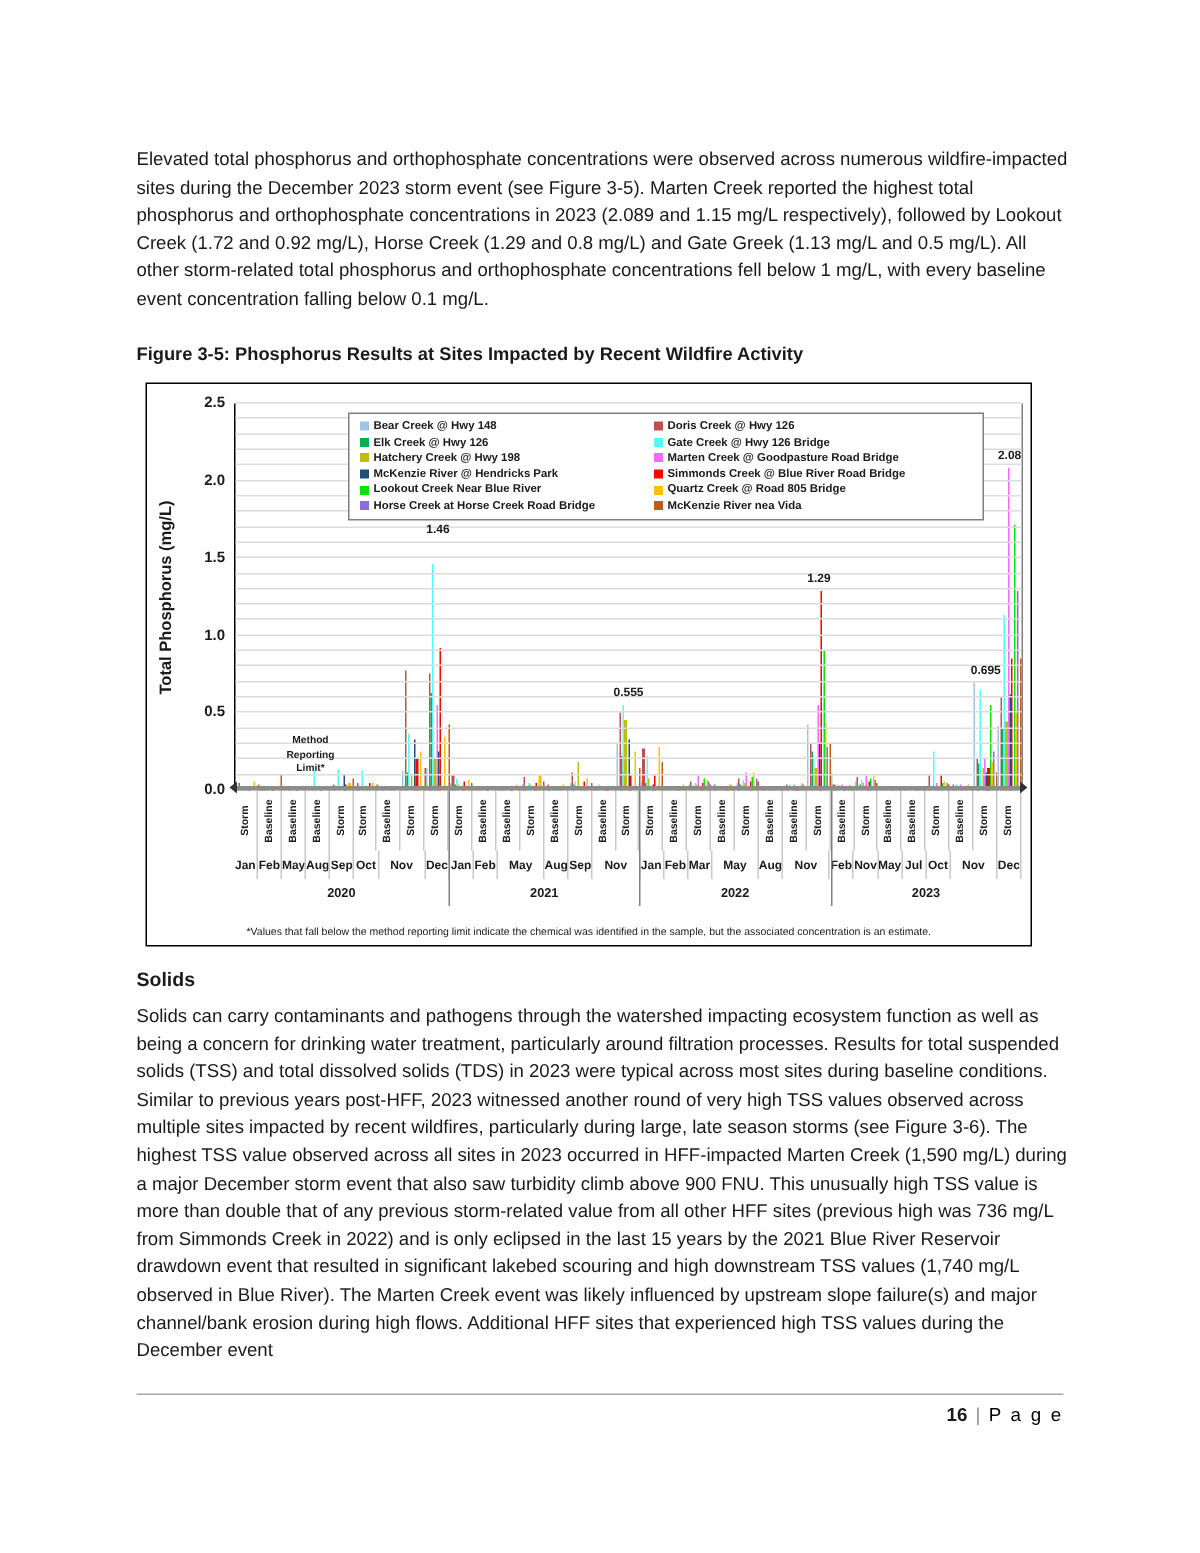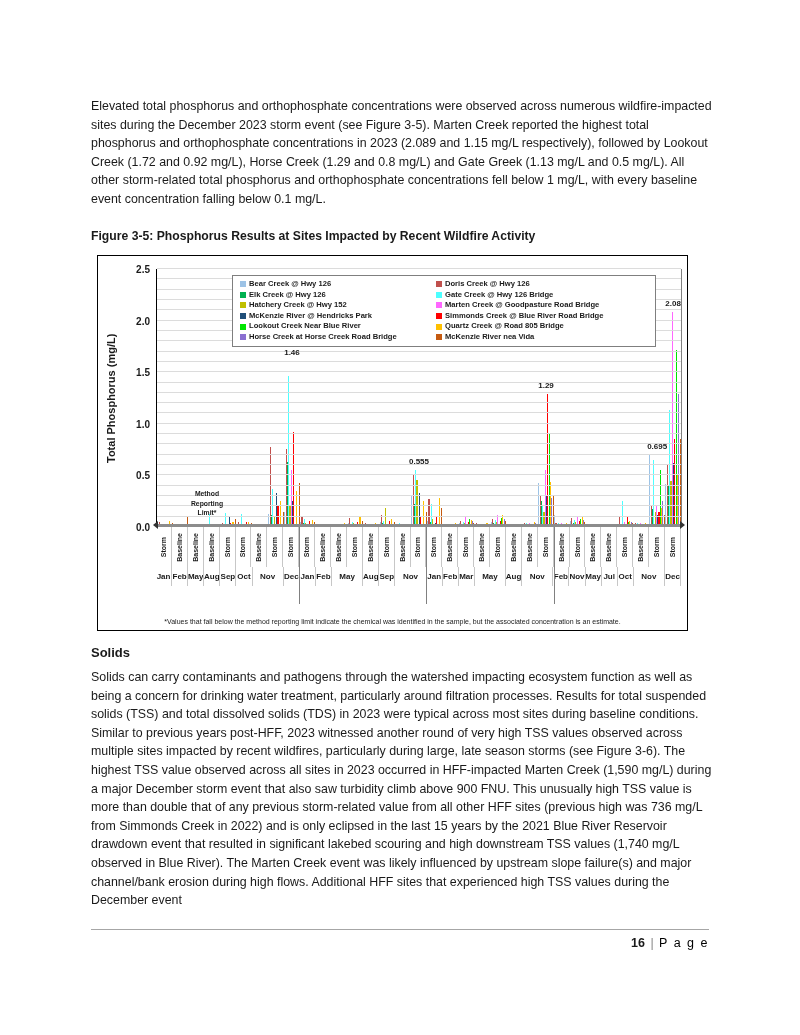--- a/index.html
+++ b/index.html
@@ -573,37 +573,37 @@
       <div class="gridline" style="bottom: 258px;"></div>
       <div class="anno" style="left: 25.7576%; bottom: 170px;">1.46</div>
       <div class="anno" style="left: 50%; bottom: 61.276px;">0.555</div>
       <div class="anno" style="left: 74.2424%; bottom: 137.128px;">1.29</div>
       <div class="anno" style="left: 95.4545%; bottom: 75.724px;">0.695</div>
       <div class="anno" style="left: 98.4848%; bottom: 218.656px;">2.08</div>
     </div>
   <div id="legend">
       <div class="legend-item">
         <div class="swatch" style="background: rgb(157, 195, 230);"></div>
-        <div>Bear Creek @ Hwy 126</div>
+        <div>Bear Creek @ Hwy 148</div>
       </div>
       <div class="legend-item">
         <div class="swatch" style="background: rgb(192, 80, 77);"></div>
         <div>Doris Creek @ Hwy 126</div>
       </div>
       <div class="legend-item">
         <div class="swatch" style="background: rgb(0, 176, 80);"></div>
         <div>Elk Creek @ Hwy 126</div>
       </div>
       <div class="legend-item">
         <div class="swatch" style="background: rgb(77, 255, 255);"></div>
         <div>Gate Creek @ Hwy 126 Bridge</div>
       </div>
       <div class="legend-item">
         <div class="swatch" style="background: rgb(191, 191, 0);"></div>
-        <div>Hatchery Creek @ Hwy 152</div>
+        <div>Hatchery Creek @ Hwy 198</div>
       </div>
       <div class="legend-item">
         <div class="swatch" style="background: rgb(255, 102, 255);"></div>
         <div>Marten Creek @ Goodpasture Road Bridge</div>
       </div>
       <div class="legend-item">
         <div class="swatch" style="background: rgb(31, 78, 121);"></div>
         <div>McKenzie River @ Hendricks Park</div>
       </div>
       <div class="legend-item">
@@ -750,20 +750,26 @@
       <div class="month" style="flex: 1 1 0px;">Aug</div>
       <div class="month" style="flex: 2 1 0px;">Nov</div>
       <div class="month" style="flex: 1 1 0px;">Feb</div>
       <div class="month" style="flex: 1 1 0px;">Nov</div>
       <div class="month" style="flex: 1 1 0px;">May</div>
       <div class="month" style="flex: 1 1 0px;">Jul</div>
       <div class="month" style="flex: 1 1 0px;">Oct</div>
       <div class="month" style="flex: 2 1 0px;">Nov</div>
       <div class="month" style="flex: 1 1 0px;">Dec</div>
     </div>
+  <div id="year-row">
+      <div class="year" style="flex: 9 1 0px;">2020</div>
+      <div class="year" style="flex: 8 1 0px;">2021</div>
+      <div class="year" style="flex: 8 1 0px;">2022</div>
+      <div class="year" style="flex: 8 1 0px;">2023</div>
+    </div>
   <div id="chart-footnote">*Values that fall below the method reporting limit indicate the chemical was identified in the sample, but the associated concentration is an estimate.</div>
 <div class="year-sep" style="left: 201.182px;"></div>
     <div class="year-sep" style="left: 328.455px;"></div>
     <div class="year-sep" style="left: 455.727px;"></div>
   </div>
 
 <h2 id="solids-heading">Solids</h2>
 <p class="para" id="solids-para">Solids can carry contaminants and pathogens through the watershed impacting ecosystem function as well as being a concern for drinking water treatment, particularly around filtration processes.  Results for total suspended solids (TSS) and total dissolved solids (TDS) in 2023 were typical across most sites during baseline conditions.  Similar to previous years post-HFF, 2023 witnessed another round of very high TSS values observed across multiple sites impacted by recent wildfires, particularly during large, late season storms (see Figure 3-6).  The highest TSS value observed across all sites in 2023 occurred in HFF-impacted Marten Creek (1,590 mg/L) during a major December storm event that also saw turbidity climb above 900 FNU. This unusually high TSS value is more than double that of any previous storm-related value from all other HFF sites (previous high was 736 mg/L from Simmonds Creek in 2022) and is only eclipsed in the last 15 years by the 2021 Blue River Reservoir drawdown event that resulted in significant lakebed scouring and high downstream TSS values (1,740 mg/L observed in Blue River).  The Marten Creek event was likely influenced by upstream slope failure(s) and major channel/bank erosion during high flows.  Additional HFF sites that experienced high TSS values during the December event</p>
 
 <div id="footer-rule"></div>

